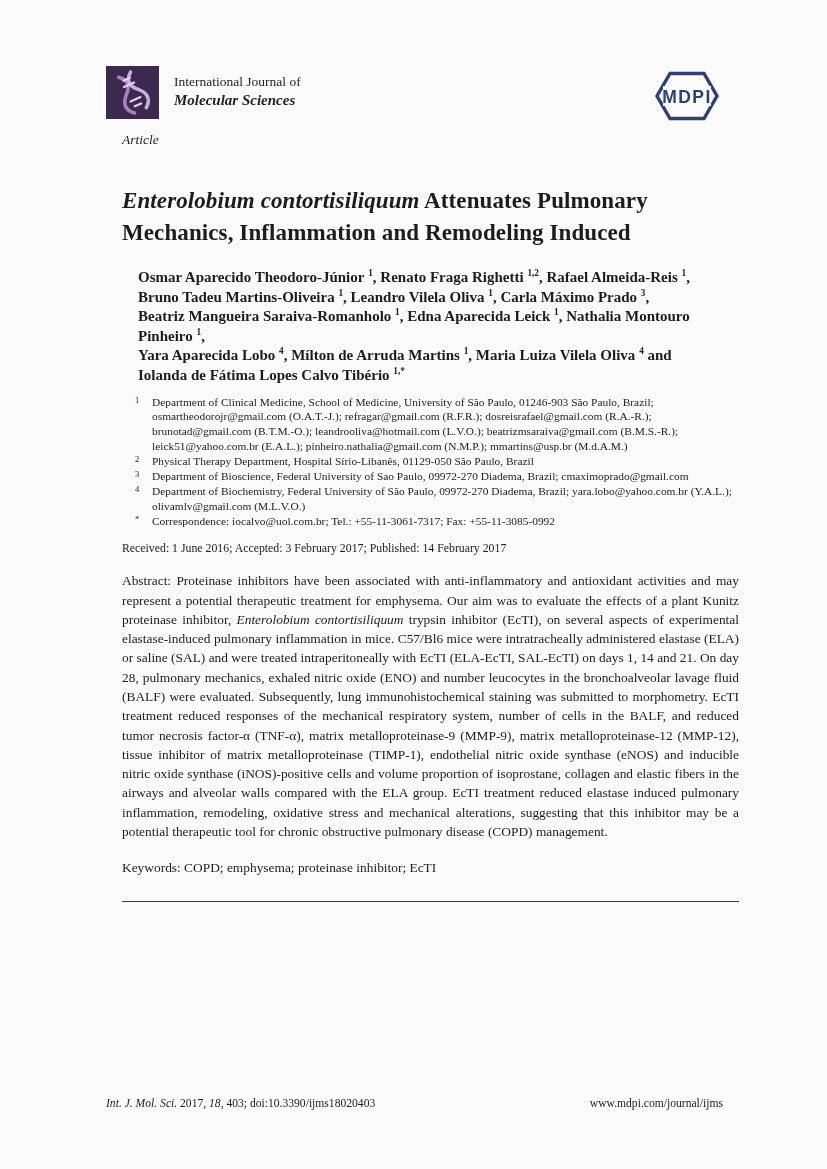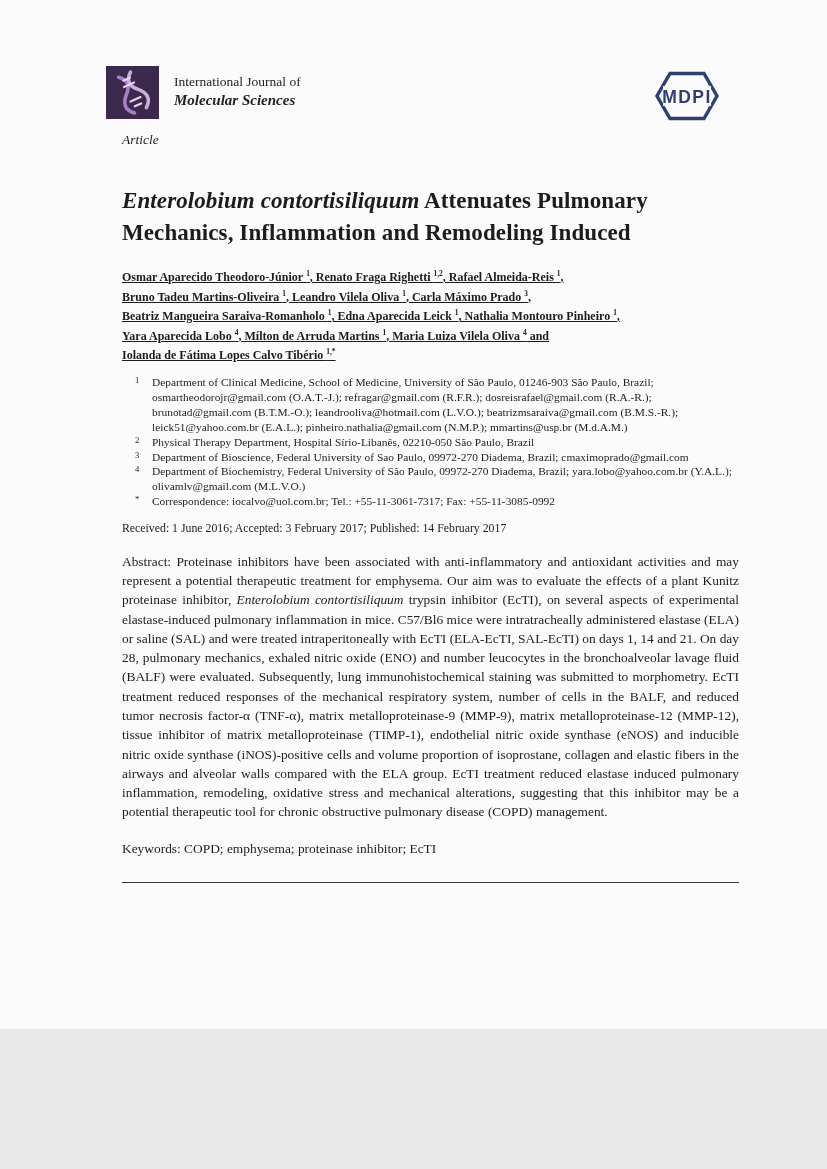--- a/index.html
+++ b/index.html
@@ -1,38 +1,38 @@
 <!DOCTYPE html>
 <html style="--bg: #fbfbfb; --text: #1c1c1c; --logo-square: #3b2a4e; --helix: #a87fc4; --navy: #2e3f72;"><head>
 <meta charset="utf-8">
 <style>
   :root{
     --bg:#fbfbfb; --text:#1c1c1c; --logo-square:#3b2a4e; --helix:#a87fc4;
     --helix2:#cbaede; --navy:#2e3f72;
   }
   html,body{margin:0;padding:0;background:#e8e8e8;}
   .page{
-    position:relative; width:827px; height:1029px; background:var(--bg);
+    position:relative; width:827px; height:1169px; background:var(--bg);
     font-family:"Liberation Serif","DejaVu Serif",serif; color:var(--text);
     margin:0 auto; overflow:hidden;
   }
   
   .journal-logo{position:absolute; left:106px; top:66px; display:flex; align-items:flex-start;}
   .logo-square{width:53px; height:53px; display:block;}
   .journal-name{margin-left:15px; padding-top:7px;}
   .journal-name .l1{font-size:13.5px; line-height:17px; color:#222;}
   .journal-name .l2{font-size:15px; line-height:20px; font-weight:bold; font-style:italic; color:#222;}
   .mdpi-logo{position:absolute; right:107px; top:70px; width:66px; height:52px;}
   .mdpi-logo text{font-family:"Liberation Sans","DejaVu Sans",sans-serif;}
   
   .content{position:absolute; left:122px; top:132px; width:617px;}
   .article-type{font-style:italic; font-size:13.5px; margin:0 0 5px 0;}
   .title{font-size:23px; font-weight:bold; line-height:32px; margin:0 0 19px 0; letter-spacing:0.1px;}
   .title .i{font-style:italic;}
-  .authors{font-weight:bold; font-size:12px; line-height:19.6px; margin:0 0 9px 0;text-decoration:underline;}
+  .authors{font-weight:bold; font-size:15px; line-height:19.6px; margin:0 0 9px 16px;}
   .affiliations{font-size:11.4px; line-height:14.9px;}
   .aff{display:flex;}
   .aff-marker{width:17px; padding-left:13px; flex:none; font-size:8.6px; vertical-align:super; position:relative; top:-2px;}
   .aff-text{flex:1;}
   .editor-block{margin-top:11px; font-size:11.8px; line-height:16.5px;}
   .abstract{margin-top:15px; font-size:13.4px; line-height:19.3px; text-align:justify;}
   .keywords{margin-top:17px; font-size:13.4px; line-height:19px;}
   .b{font-weight:normal;}
   .i{font-style:italic;}
   sup{font-size:62%; line-height:0;}
@@ -78,21 +78,21 @@
 
     <p class="authors">Osmar Aparecido Theodoro-Júnior&nbsp;<sup>1</sup>, Renato Fraga Righetti&nbsp;<sup>1,2</sup>, Rafael Almeida-Reis&nbsp;<sup>1</sup>,<br>Bruno Tadeu Martins-Oliveira&nbsp;<sup>1</sup>, Leandro Vilela Oliva&nbsp;<sup>1</sup>, Carla Máximo Prado&nbsp;<sup>3</sup>,<br>Beatriz Mangueira Saraiva-Romanholo&nbsp;<sup>1</sup>, Edna Aparecida Leick&nbsp;<sup>1</sup>, Nathalia Montouro Pinheiro&nbsp;<sup>1</sup>,<br>Yara Aparecida Lobo&nbsp;<sup>4</sup>, Mílton de Arruda Martins&nbsp;<sup>1</sup>, Maria Luiza Vilela Oliva&nbsp;<sup>4</sup> and<br>Iolanda de Fátima Lopes Calvo Tibério&nbsp;<sup>1,*</sup></p>
 
     <div class="affiliations">
       <div class="aff">
         <span class="aff-marker">1</span>
         <span class="aff-text">Department of Clinical Medicine, School of Medicine, University of São Paulo, 01246-903 São Paulo, Brazil; osmartheodorojr@gmail.com (O.A.T.-J.); refragar@gmail.com (R.F.R.); dosreisrafael@gmail.com (R.A.-R.); brunotad@gmail.com (B.T.M.-O.); leandrooliva@hotmail.com (L.V.O.); beatrizmsaraiva@gmail.com (B.M.S.-R.); leick51@yahoo.com.br (E.A.L.); pinheiro.nathalia@gmail.com (N.M.P.); mmartins@usp.br (M.d.A.M.)</span>
       </div>
       <div class="aff">
         <span class="aff-marker">2</span>
-        <span class="aff-text">Physical Therapy Department, Hospital Sírio-Libanês, 02210-050 São Paulo, Brazil</span>
+        <span class="aff-text">Physical Therapy Department, Hospital Sírio-Libanês, 01129-050 São Paulo, Brazil</span>
       </div>
       <div class="aff">
         <span class="aff-marker">3</span>
         <span class="aff-text">Department of Bioscience, Federal University of Sao Paulo, 09972-270 Diadema, Brazil; cmaximoprado@gmail.com</span>
       </div>
       <div class="aff">
         <span class="aff-marker">4</span>
         <span class="aff-text">Department of Biochemistry, Federal University of São Paulo, 09972-270 Diadema, Brazil; yara.lobo@yahoo.com.br (Y.A.L.); olivamlv@gmail.com (M.L.V.O.)</span>
       </div>
       <div class="aff">

